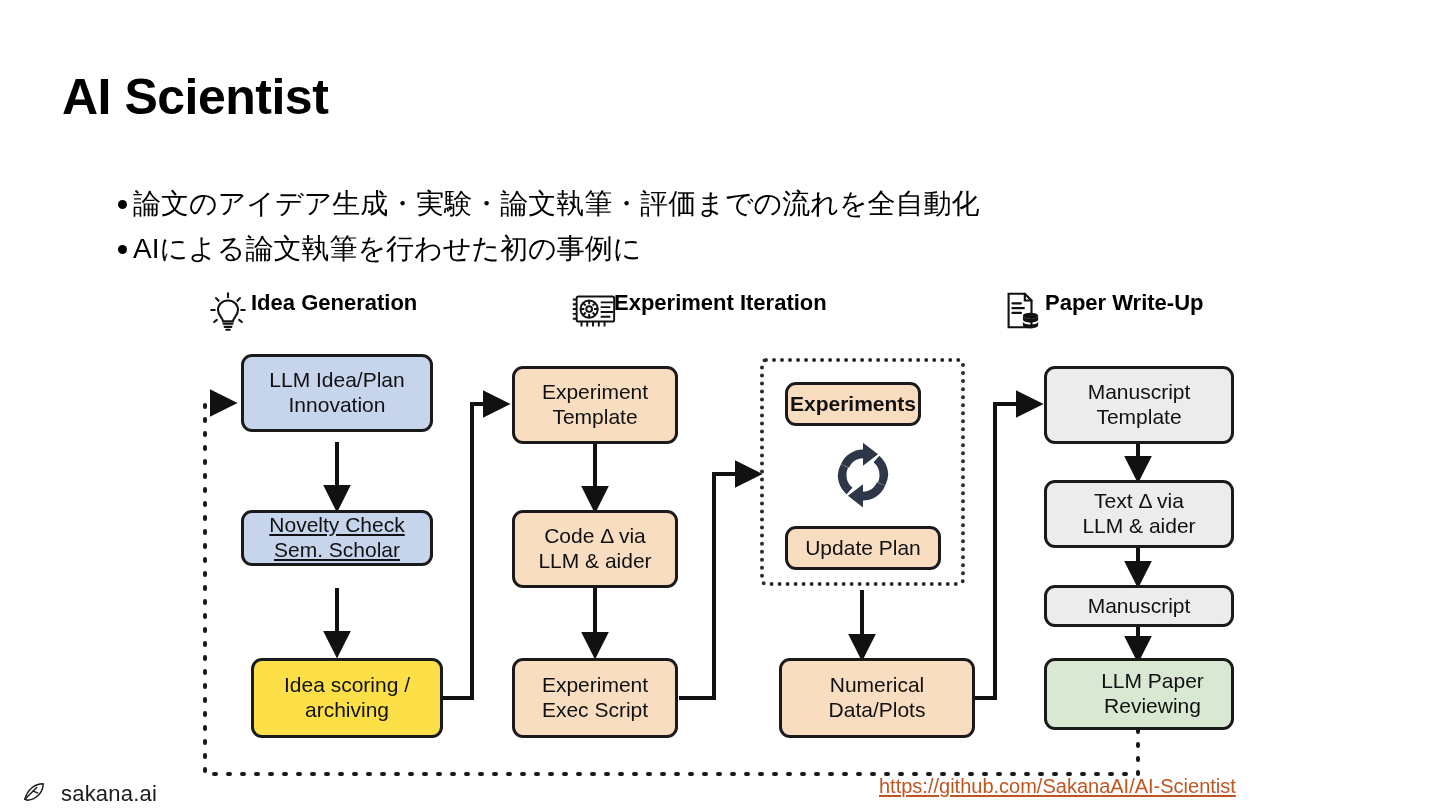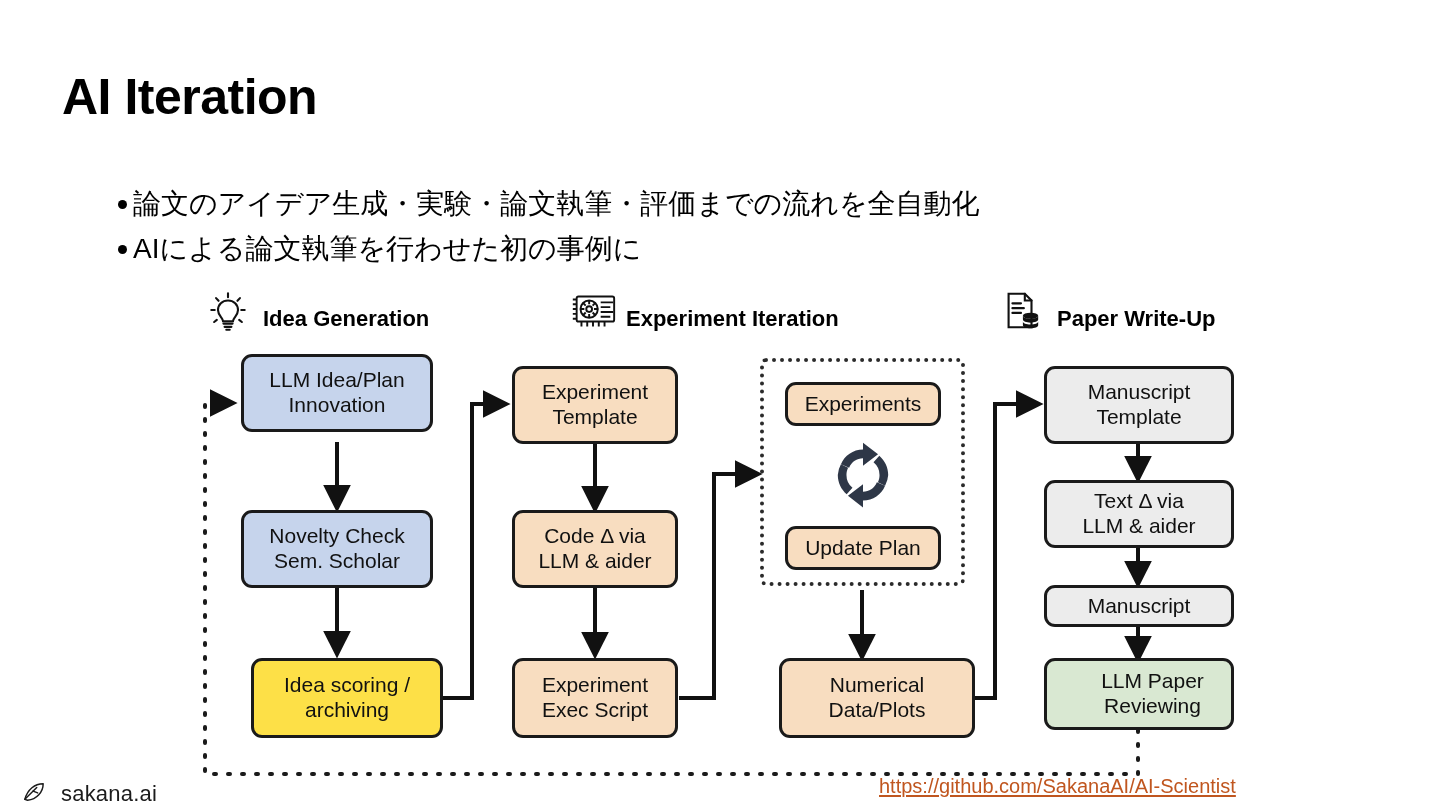--- a/index.html
+++ b/index.html
@@ -28,21 +28,21 @@
   .bullet-text {
     font-size: 28px; color: #000; line-height: 1.4;
     font-family: "Liberation Sans", "DejaVu Sans", sans-serif;
   }
 
   
   #diagram { position: absolute; left: 0px; top: 278px; width: 1440px; height: 500px; }
 
   
   .section-head {
-    position: absolute; display: flex; align-items: flex-end; gap: 12px;
+    position: absolute; display: flex; align-items: flex-start; 
   }
   .section-head .label {
     font-size: 22px; font-weight: bold; color: #000; white-space: nowrap;
   }
   .sec-icon { width: 46px; height: 42px; flex: 0 0 auto; }
 
   
   .node {
     position: absolute;
     border: 3px solid #1a1a1a;
@@ -77,21 +77,21 @@
     font-size: 20px; color: #c0561f;
     text-decoration: underline; text-underline-offset: 2px;
     white-space: nowrap;
   }
 </style>
 </head>
 <body>
 
 <div id="slide">
 
-  <div id="title">AI Iteration</div>
+  <div id="title">AI Scientist</div>
 
   <div id="bullets">
     <div class="bullet">
       <span class="bullet-dot"></span>
       <span class="bullet-text">論文のアイデア生成・実験・論文執筆・評価までの流れを全自動化</span>
     </div>
     <div class="bullet">
       <span class="bullet-dot"></span>
       <span class="bullet-text">AIによる論文執筆を行わせた初の事例に</span>
     </div>
@@ -188,21 +188,21 @@
           <path d="M51.1 41.2A21.7 21.7 0 0 0 53.8 32c0-6.6-3-12.6-7.7-16.7l-5 5.6A14.3 14.3 0 0 1 46.3 32c0 2.3-.5 4.4-1.4 6.3z"></path>
         </g>
       </svg>
     </div>
 
     <div class="node blue" style="left: 241px; top: 76px; width: 192px; height: 78px; background: rgb(198, 212, 236);">
       <span>
         <span>LLM Idea/Plan</span><br><span>Innovation</span>
       </span>
     </div>
-    <div class="node blue" style="left: 241px; top: 232px; width: 192px; height: 78px; background: rgb(198, 212, 236);">
+    <div class="node blue" style="left: 241px; top: 232px; width: 192px; height: 56px; background: rgb(198, 212, 236); text-decoration: underline;">
       <span>
         <span>Novelty Check</span><br><span>Sem. Scholar</span>
       </span>
     </div>
     <div class="node blue" style="left: 251px; top: 380px; width: 192px; height: 80px; background: #fde047;">
       <span>
         <span>Idea scoring /</span><br><span>archiving</span>
       </span>
     </div>
 
@@ -215,21 +215,21 @@
       <span>
         <span>Code Δ via</span><br><span>LLM &amp; aider</span>
       </span>
     </div>
     <div class="node orange" style="left: 512px; top: 380px; width: 166px; height: 80px; background: rgb(248, 221, 192);">
       <span>
         <span>Experiment</span><br><span>Exec Script</span>
       </span>
     </div>
 
-    <div class="node orange" style="left: 785px; top: 104px; width: 156px; height: 44px; background: rgb(248, 221, 192);">
+    <div class="node orange" style="left: 785px; top: 104px; width: 136px; height: 44px; background: rgb(248, 221, 192); font-weight: bold;">
       <span>Experiments</span>
     </div>
     <div class="node orange" style="left: 785px; top: 248px; width: 156px; height: 44px; background: rgb(248, 221, 192); align-items: center;">
       <span>Update Plan</span>
     </div>
     <div class="node orange" style="left: 779px; top: 380px; width: 196px; height: 80px; background: rgb(248, 221, 192);">
       <span>
         <span>Numerical</span><br><span>Data/Plots</span>
       </span>
     </div>

